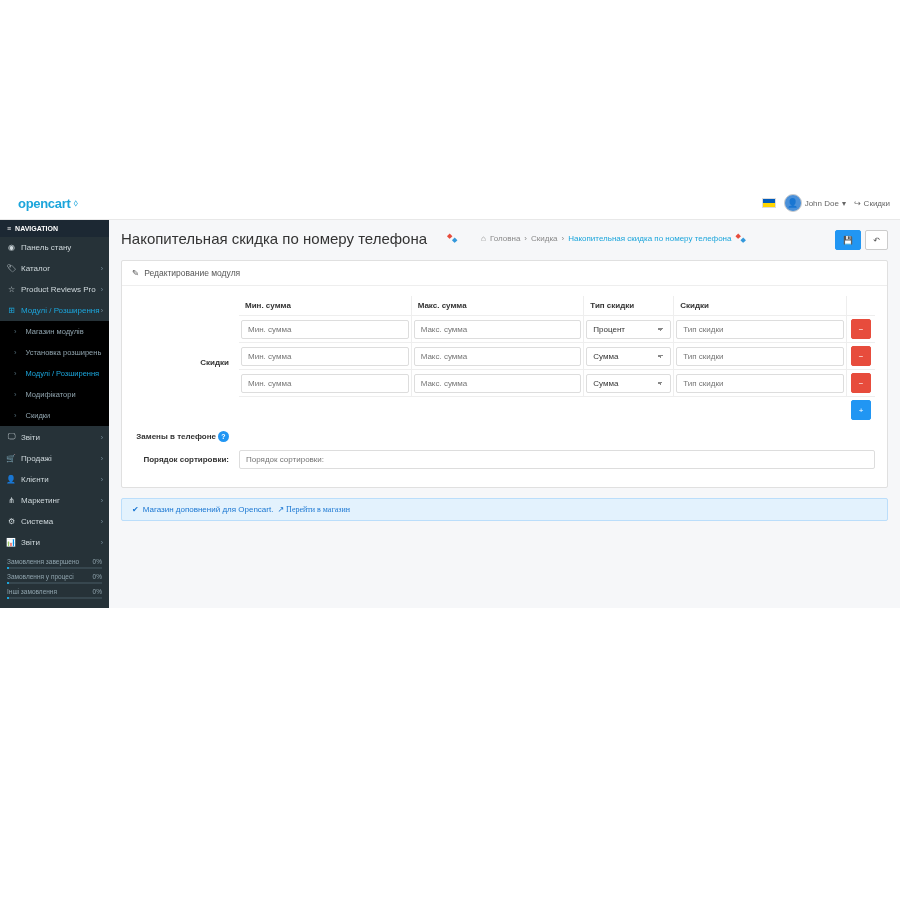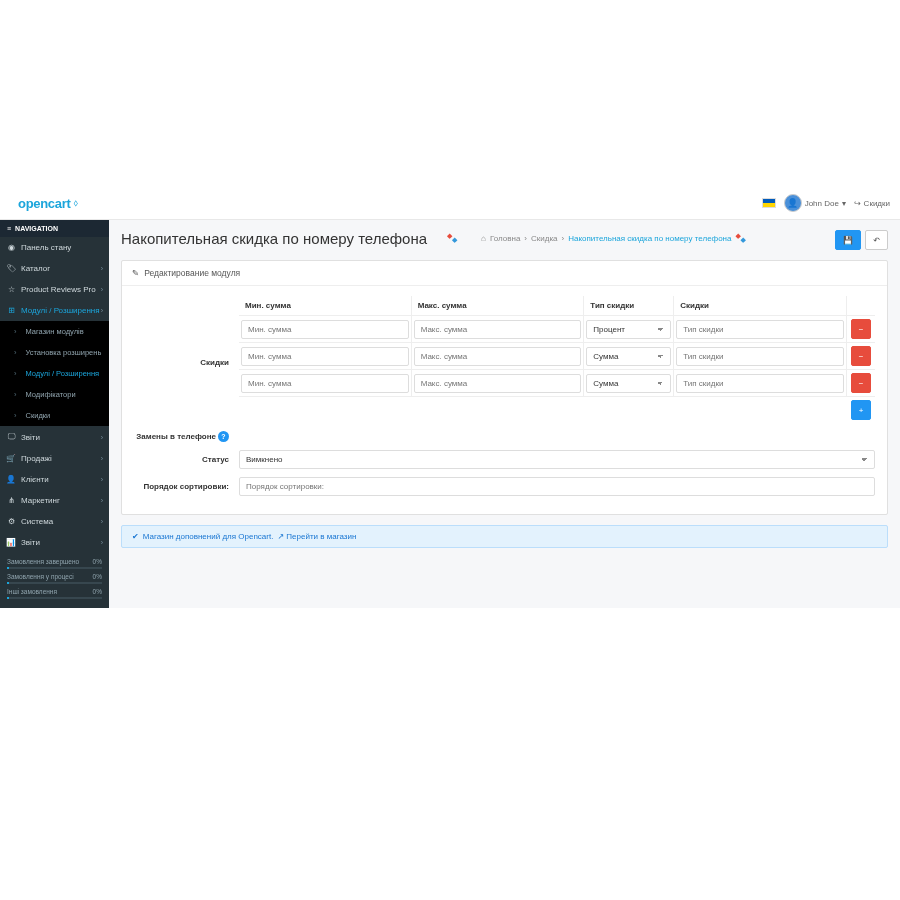--- a/index.html
+++ b/index.html
@@ -53,21 +53,21 @@
 .input, .select { width: 100%; padding: 4px 6px; border: 1px solid #ddd; border-radius: 2px; font-size: 8px; color: #999; background: #fff; height: 19px; }
 .select { appearance: none; background-image: linear-gradient(45deg, transparent 50%, #888 50%), linear-gradient(135deg, #888 50%, transparent 50%); background-position: calc(100% - 10px) 7px, calc(100% - 7px) 7px; background-size: 3px 3px; background-repeat: no-repeat; color: #333; }
 .table-wrap { margin-left: 0; }
 .discount-table { width: 100%; border-collapse: separate; border-spacing: 0; }
 .discount-table th { text-align: left; padding: 5px 6px; font-size: 8px; font-weight: bold; color: #333; border-bottom: 1px solid #eee; border-right: 1px solid #eee; }
 .discount-table td { padding: 3px 2px; border-right: 1px solid #eee; border-bottom: 1px solid #eee; }
 .discount-table td:last-child, .discount-table th:last-child { border-right: none; }
 .col-action { width: 28px; text-align: center; }
 .help-icon { display: inline-flex; width: 11px; height: 11px; background: #2196f3; color: #fff; border-radius: 50%; align-items: center; justify-content: center; font-size: 7px; margin-left: 2px; }
 .info-bar { background: #e3f2fd; border: 1px solid #bbdefb; color: #1976d2; padding: 6px 10px; font-size: 8px; border-radius: 2px; display: flex; align-items: center; gap: 4px; }
-.info-bar a { color: #1976d2; text-decoration: none; }
+.info-bar a { color: #1976d2; text-decoration: none; font-family: Liberation Serif, serif; }
 .whitespace-bottom { height: 300px; background: #fff; }
 </style>
 </head>
 <body>
 <div class="viewport">
 <div class="whitespace-top"></div>
 <div class="app">
 <div class="topbar">
   <div class="logo">
     <span class="logo-text">opencart</span>
@@ -256,24 +256,20 @@
                           </button></td>
                       </tr>
             </tfoot>
           </table>
         </div>
       </div>
       <div class="form-row">
         <div class="form-label"><span>Замены в телефоне</span><span class="help-icon">?</span></div>
       </div>
       <div class="form-row">
-        <div class="form-label">Статус</div>
-        <div class="form-control-wrap"><select class="select"><option>Вимкнено</option></select></div>
-      </div>
-      <div class="form-row">
         <div class="form-label">Порядок сортировки:</div>
         <div class="form-control-wrap"><input class="input" placeholder="Порядок сортировки:" style=""></div>
       </div>
     </div>
   </div>
   <div class="info-bar">
     <span>✔</span>
     <span>Магазин доповнений для Opencart.</span>
     <a><span>↗</span> <span>Перейти в магазин</span></a>
   </div>

